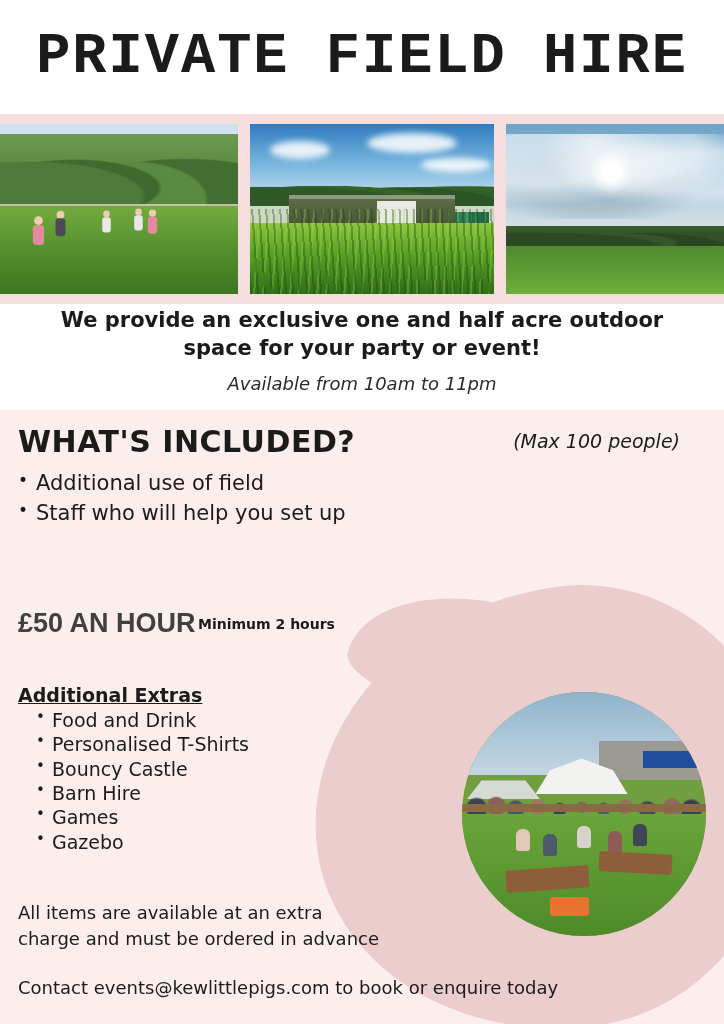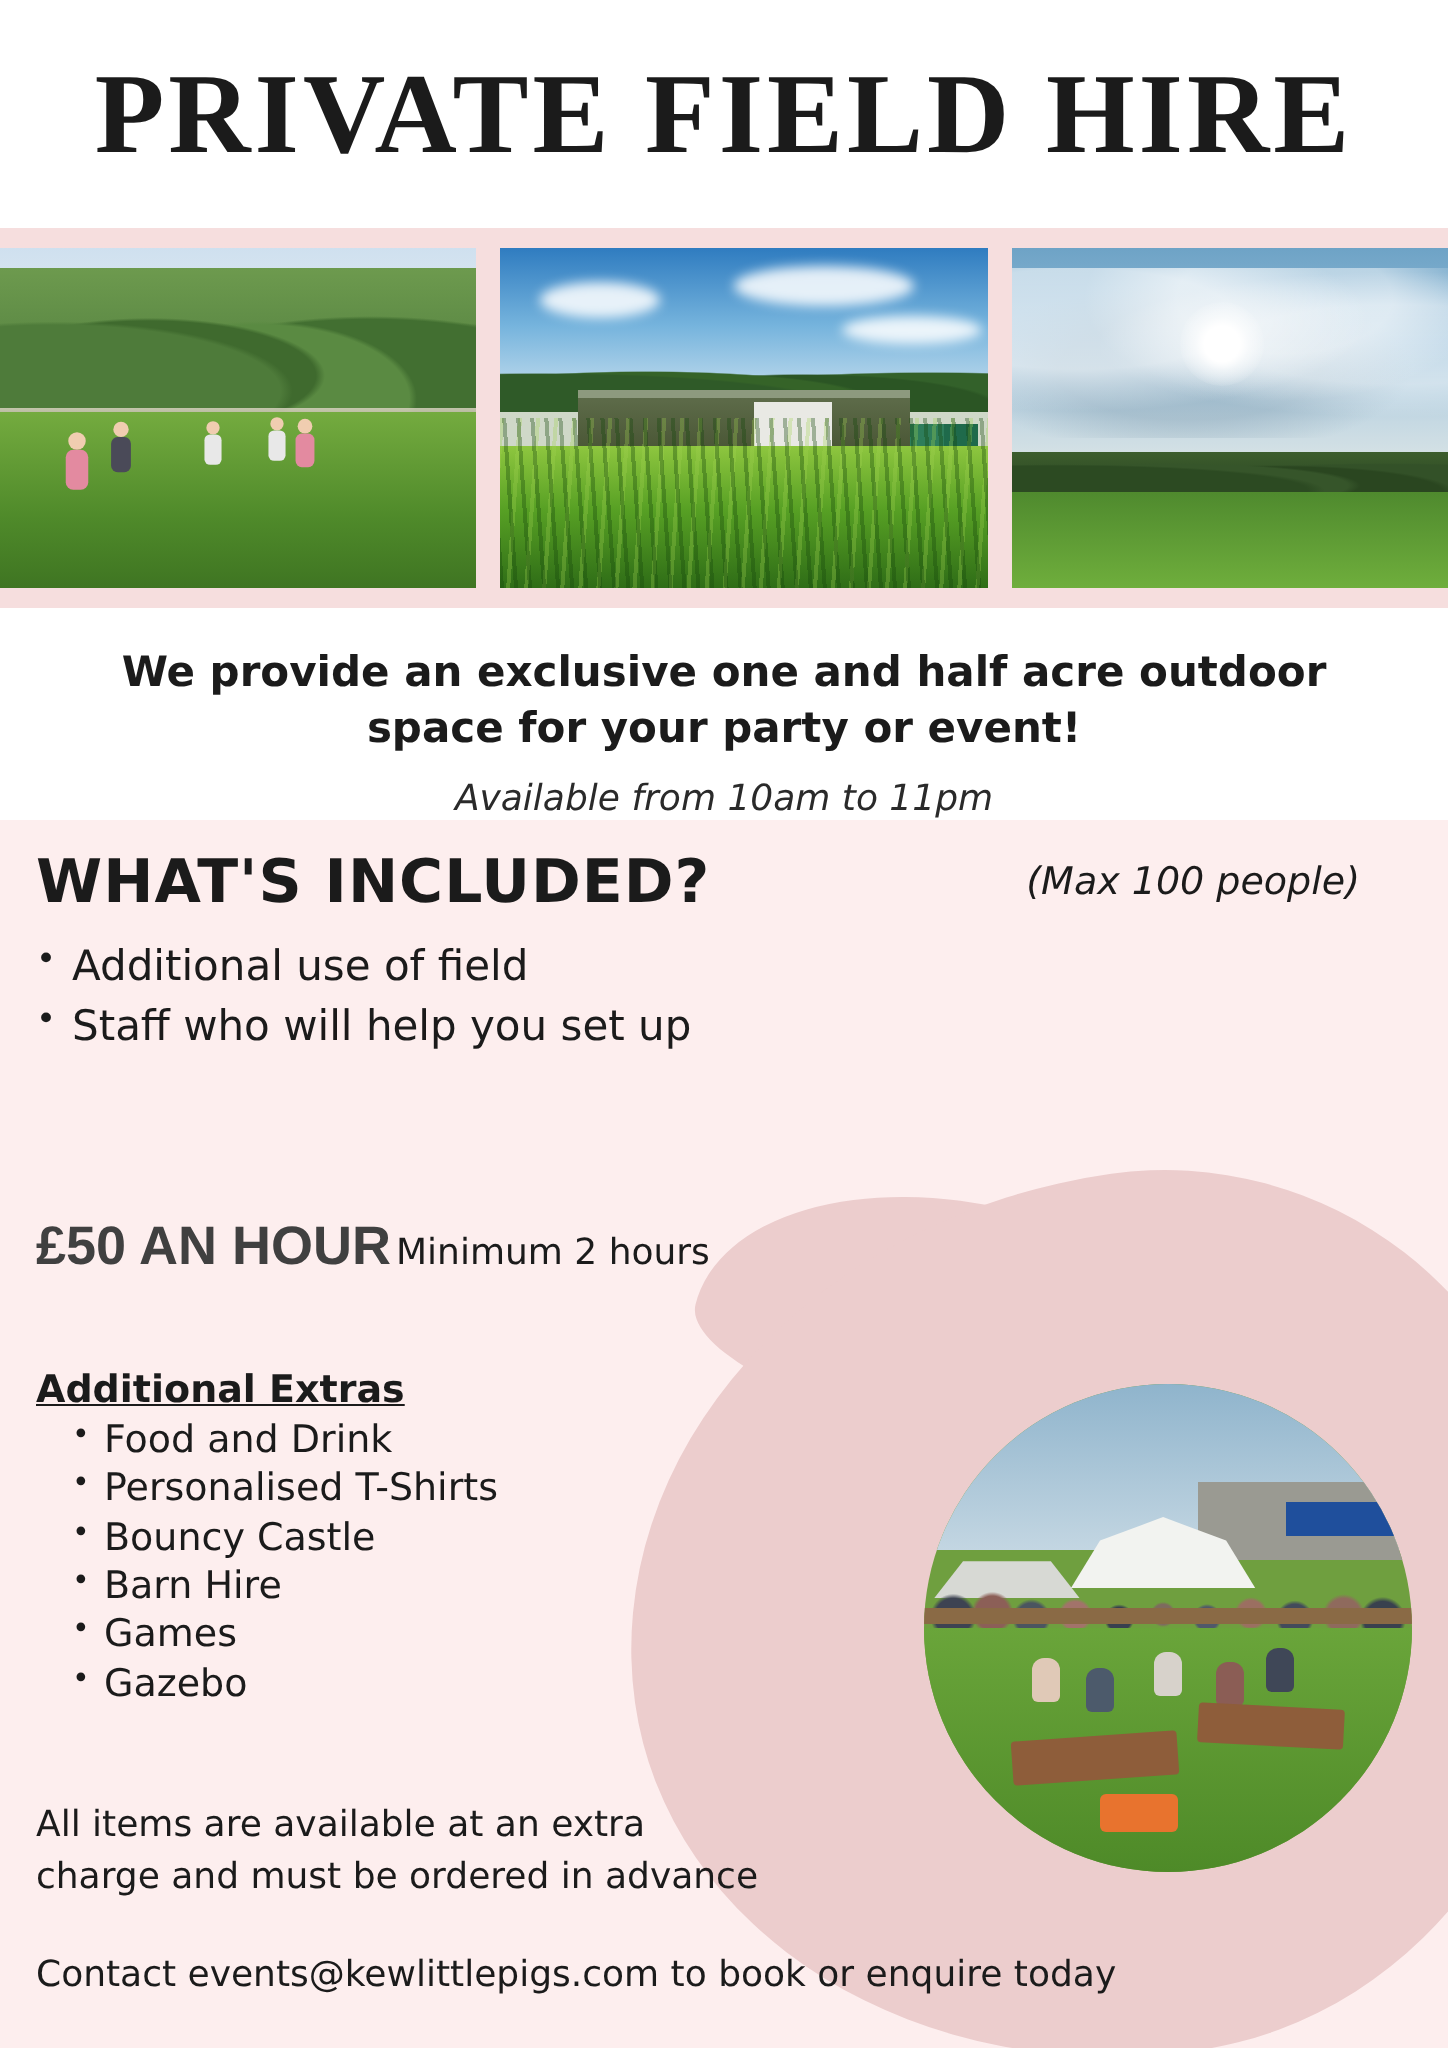--- a/index.html
+++ b/index.html
@@ -27,21 +27,21 @@
     position: absolute;
     left: 0; top: 0;
     width: 724px;
     height: 114px;
     background: #ffffff;
     display: flex;
     align-items: center;
     justify-content: center;
   }
   .title-text {
-    font-family: Liberation Serif, serif;
+    font-family: Liberation Mono, monospace;
     font-weight: 700;
     font-size: 57px;
     letter-spacing: 2px;
     color: #1b1b1b;
     white-space: nowrap;
     line-height: 1;
   }
 
   
   .photo-strip {
@@ -186,21 +186,21 @@
     text-align: center;
   }
   .intro-line {
     font-family: "DejaVu Sans", sans-serif;
     font-weight: 700;
     font-size: 21px;
     color: #1b1b1b;
     line-height: 1.35;
     padding: 0 28px;
   }
-  .intro-line.first { padding-top: 18px; }
+  .intro-line.first { padding-top: 2px; }
   .intro-avail {
     font-family: "DejaVu Sans", sans-serif;
     font-style: italic;
     font-size: 18px;
     color: #2a2a2a;
     margin-top: 10px;
   }
 
   
   .blob {
@@ -274,22 +274,23 @@
     left: 18px; top: 198px;
     font-family: Liberation Sans, sans-serif;
     font-weight: 700;
     font-size: 27px;
     color: #404040;
   }
   .price-note {
     position: absolute;
     left: 198px; top: 206px;
     font-family: "DejaVu Sans", sans-serif;
-    font-size: 18px;
-    color: #1b1b1b;
+    font-size: 14px;
+    color: #1b1b1b;
+    font-weight: bold;
   }
   .extras-title {
     position: absolute;
     left: 18px; top: 274px;
     font-family: "DejaVu Sans", sans-serif;
     font-weight: 700;
     font-size: 19px;
     color: #1b1b1b;
     text-decoration: underline;
   }

